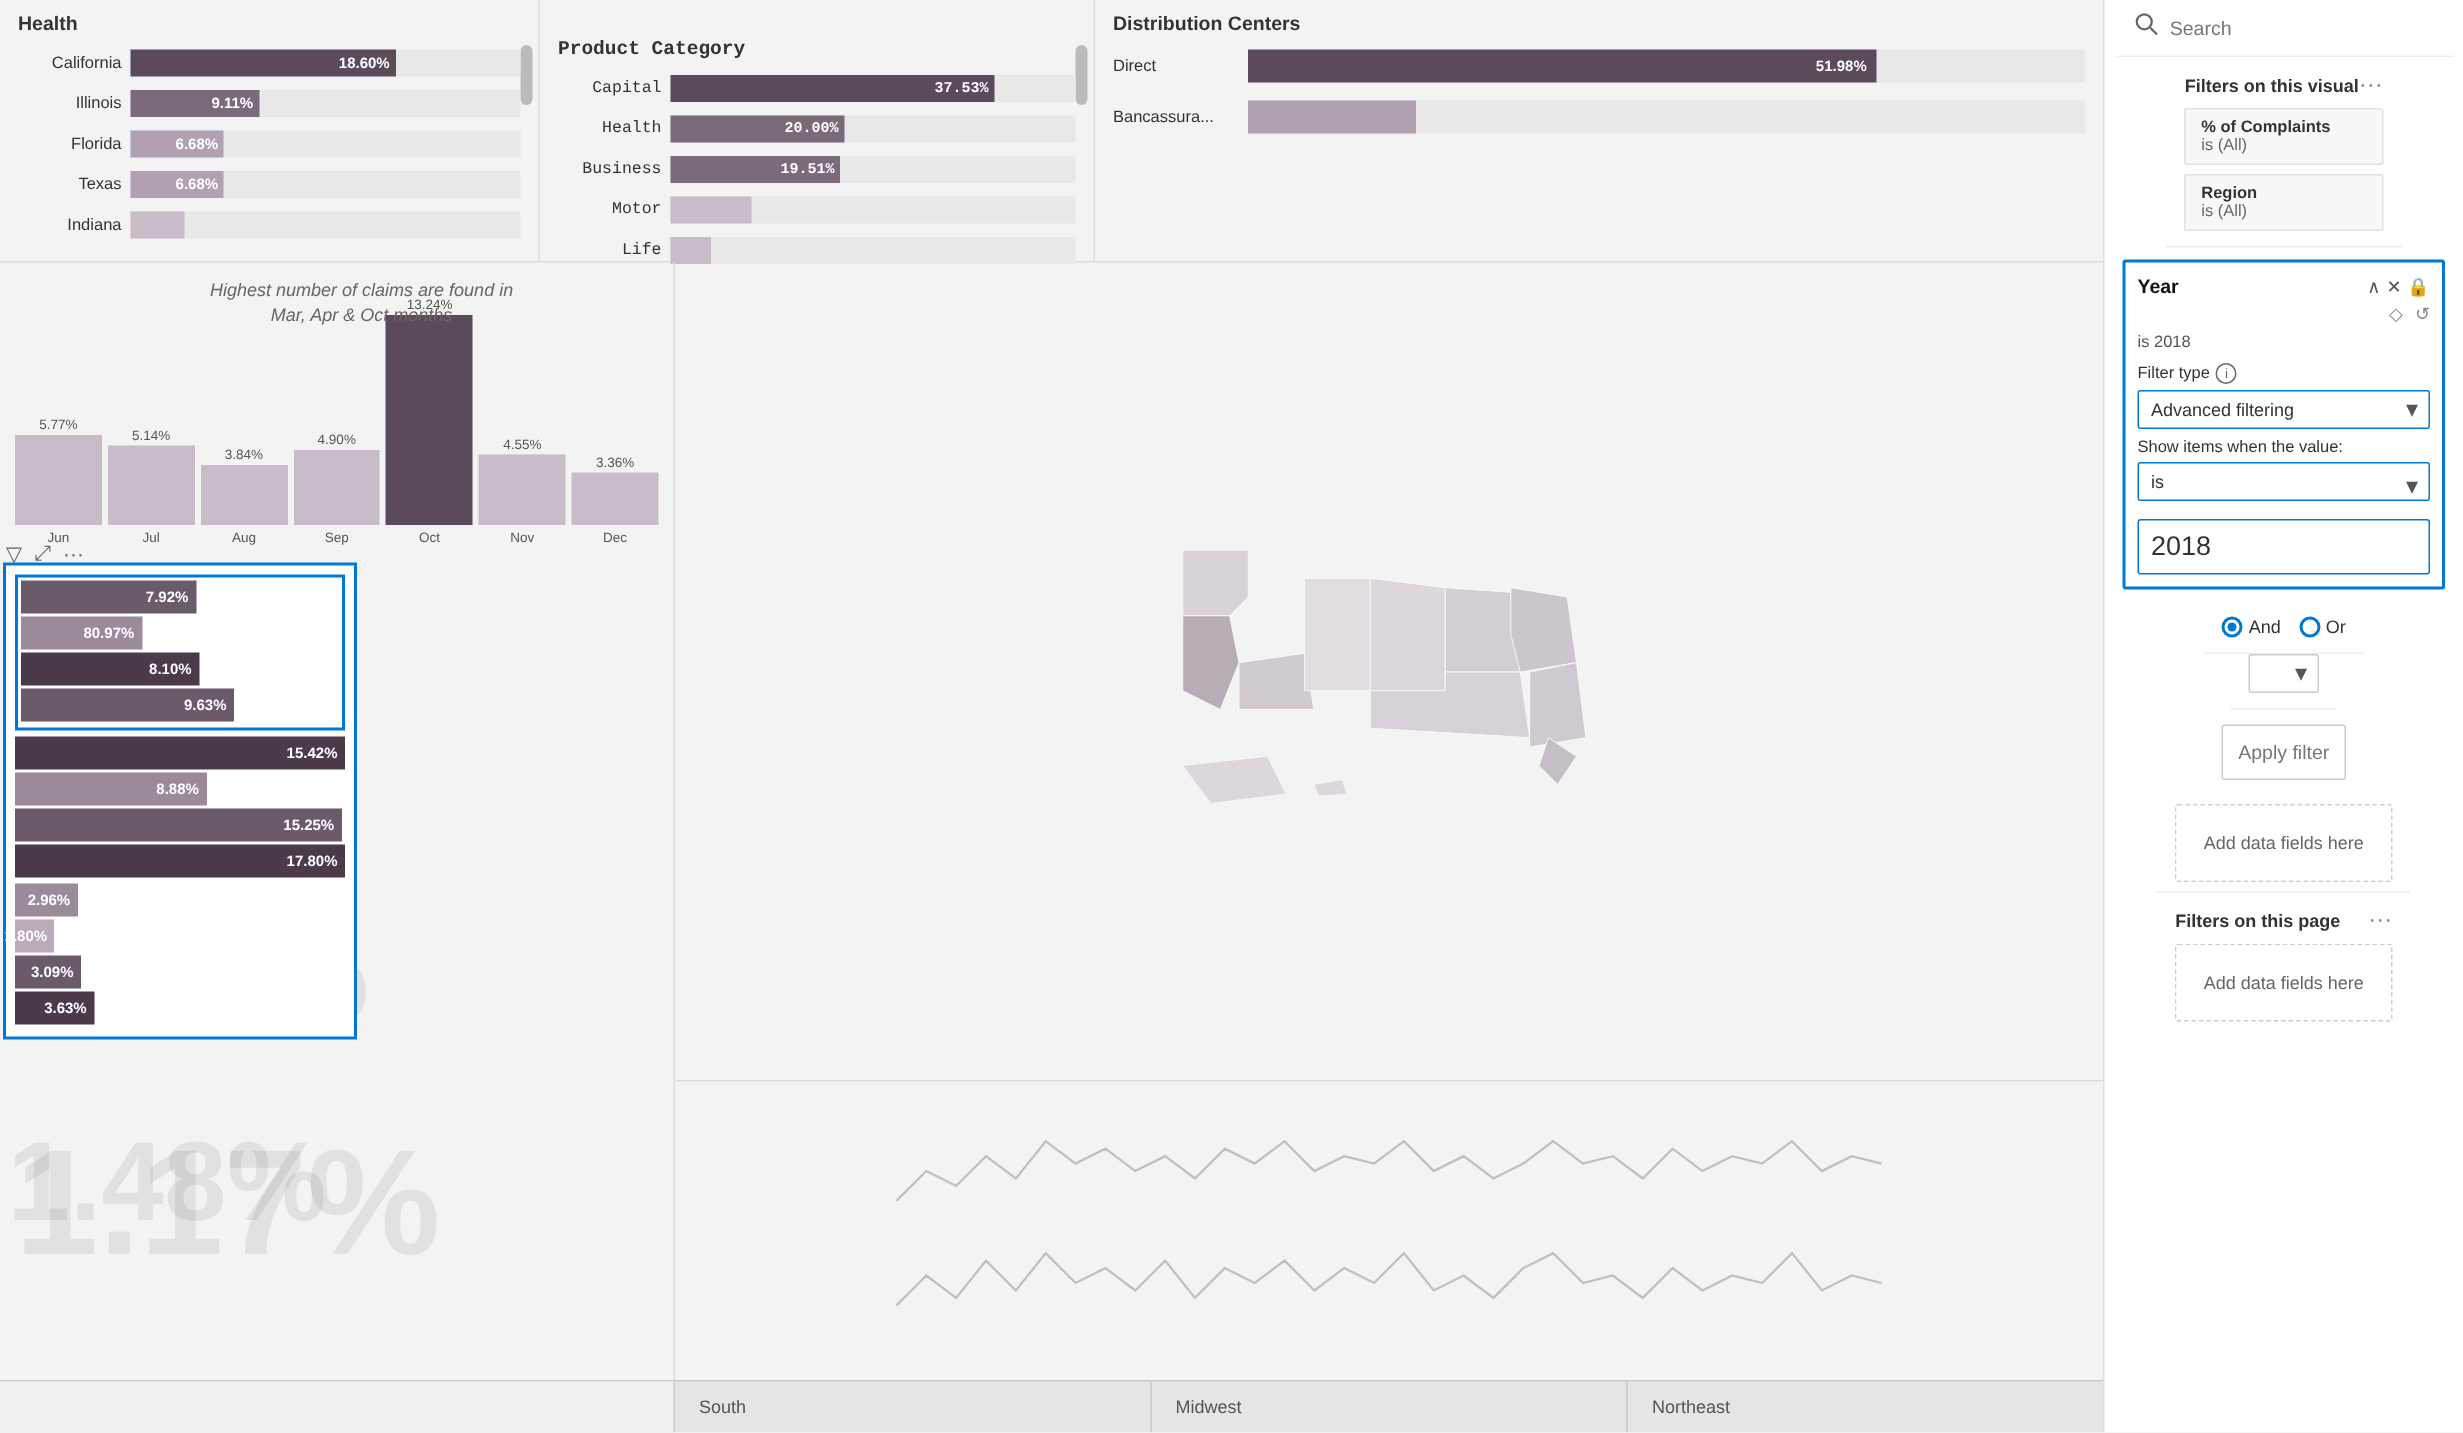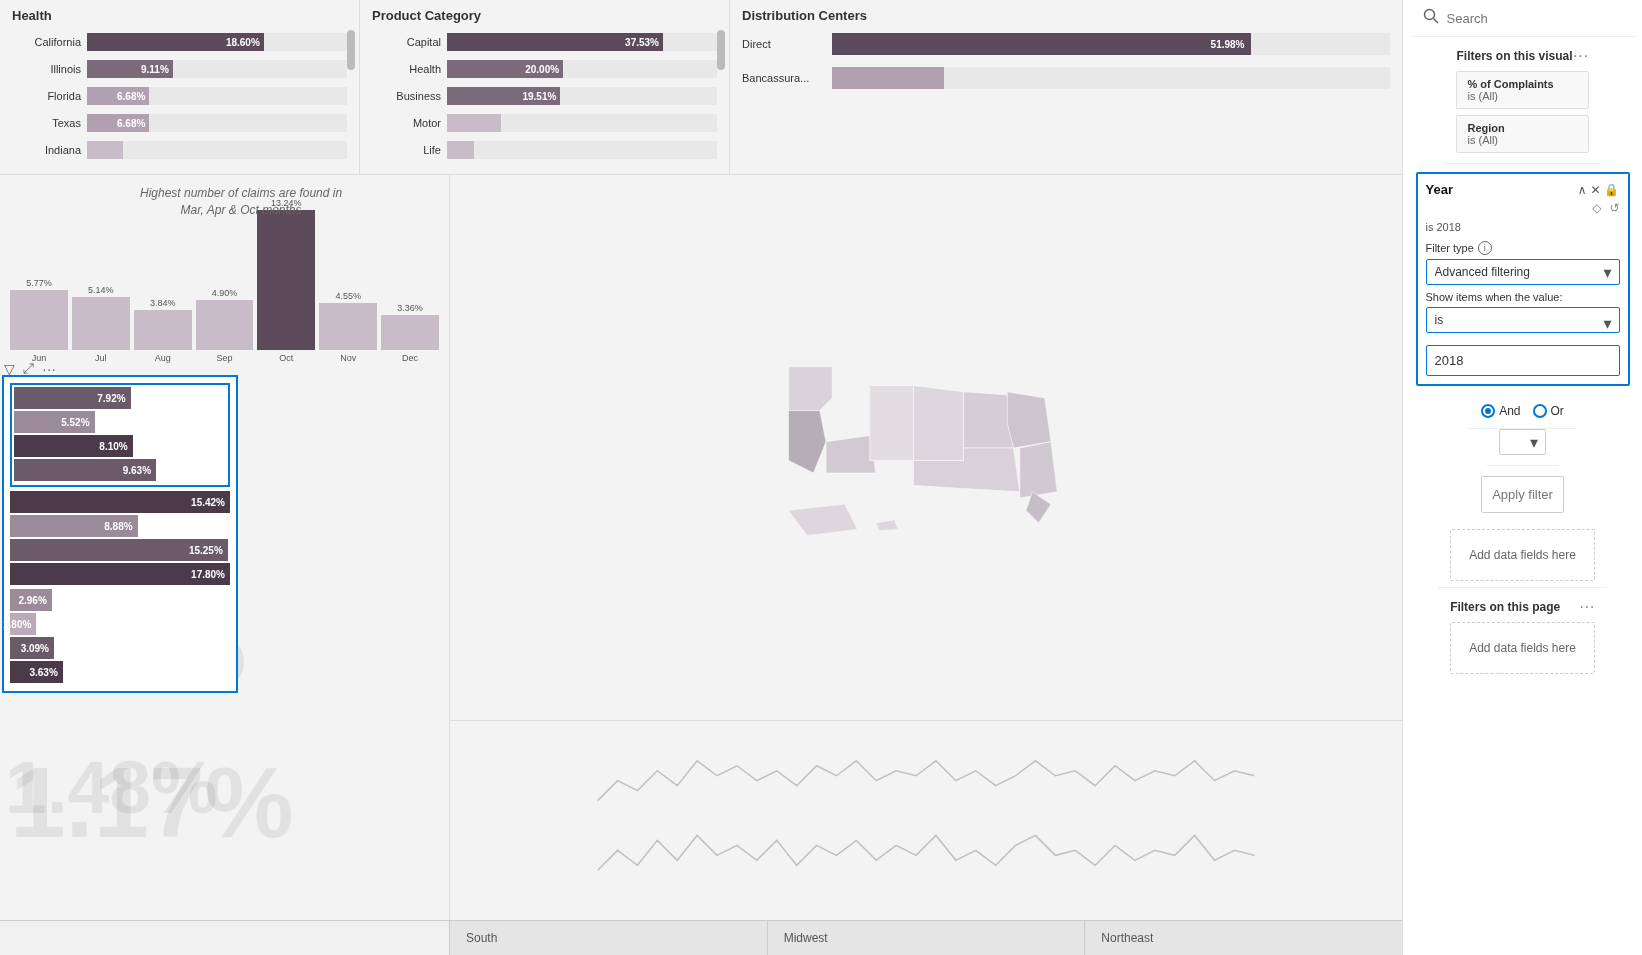--- a/index.html
+++ b/index.html
@@ -296,21 +296,21 @@
       appearance: none;
       cursor: pointer;
       margin-bottom: 6px;
     }
 
     .value-input {
       width: 100%;
       padding: 7px 8px;
       border: 1px solid #0078d4;
       border-radius: 2px;
-      font-size: 13px;
+      font-size: 18px;
       color: #333;
       outline: none;
     }
 
     
     .and-or-row {
       display: flex;
       align-items: center;
       gap: 12px;
       padding: 10px 12px;
@@ -463,23 +463,24 @@
 
     .states-section {
       width: 360px;
       padding: 8px 12px;
       border-right: 1px solid #ddd;
       position: relative;
     }
 
     .product-cat-section {
       width: 370px;
-      padding: 8px 12px;
+      padding: 25px 12px;
       border-right: 1px solid #ddd;
       position: relative;
+      font-family: Liberation Mono, monospace;
     }
 
     .dist-section {
       flex: 1;
       padding: 8px 12px;
       position: relative;
     }
 
     .mid-row {
       flex: 1;
@@ -756,21 +757,21 @@
           <span style="font-size:14px; color:#666;">···</span>
         </div>
 
         <div class="stacked-overlay" style="top:200px; left:2px; width:236px; padding:6px;">
 
           <div style="border:2px solid #0078d4; margin-bottom:4px; padding:2px;">
             <div class="stacked-bar-row">
               <div class="stacked-seg seg-c2" style="width:55%;">7.92%</div>
             </div>
             <div class="stacked-bar-row">
-              <div class="stacked-seg seg-c3" style="width:38%;">5.52%</div>
+              <div class="stacked-seg seg-c3" style="width:38%;">80.97%</div>
             </div>
             <div class="stacked-bar-row">
               <div class="stacked-seg seg-c1" style="width:56%;">8.10%</div>
             </div>
             <div class="stacked-bar-row">
               <div class="stacked-seg seg-c2" style="width:67%;">9.63%</div>
             </div>
           </div>
 
           <div style="margin-bottom:4px;">

